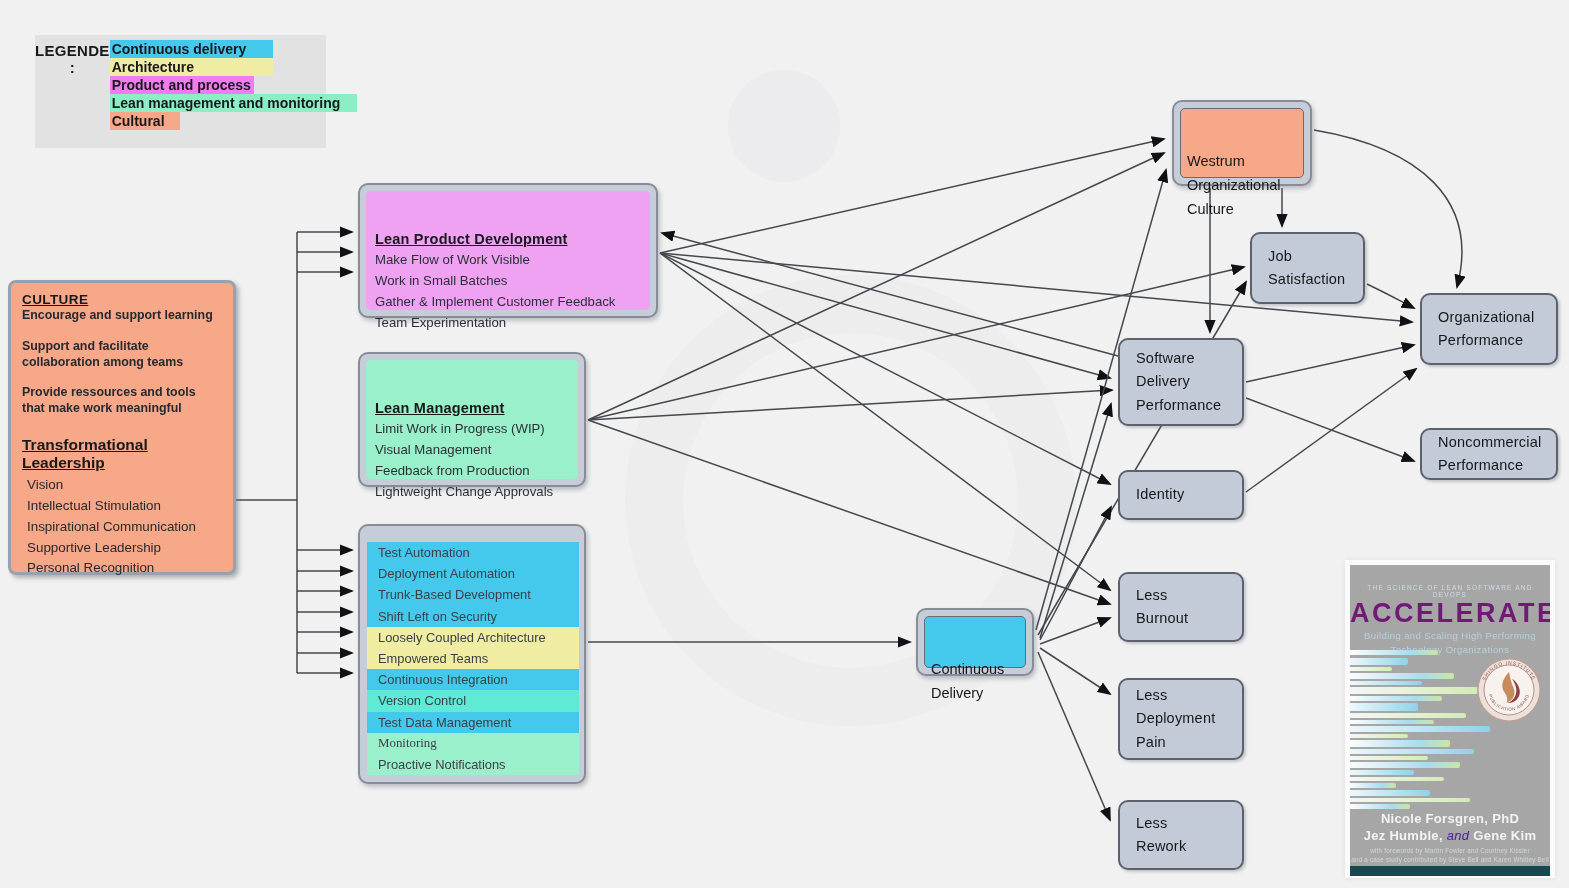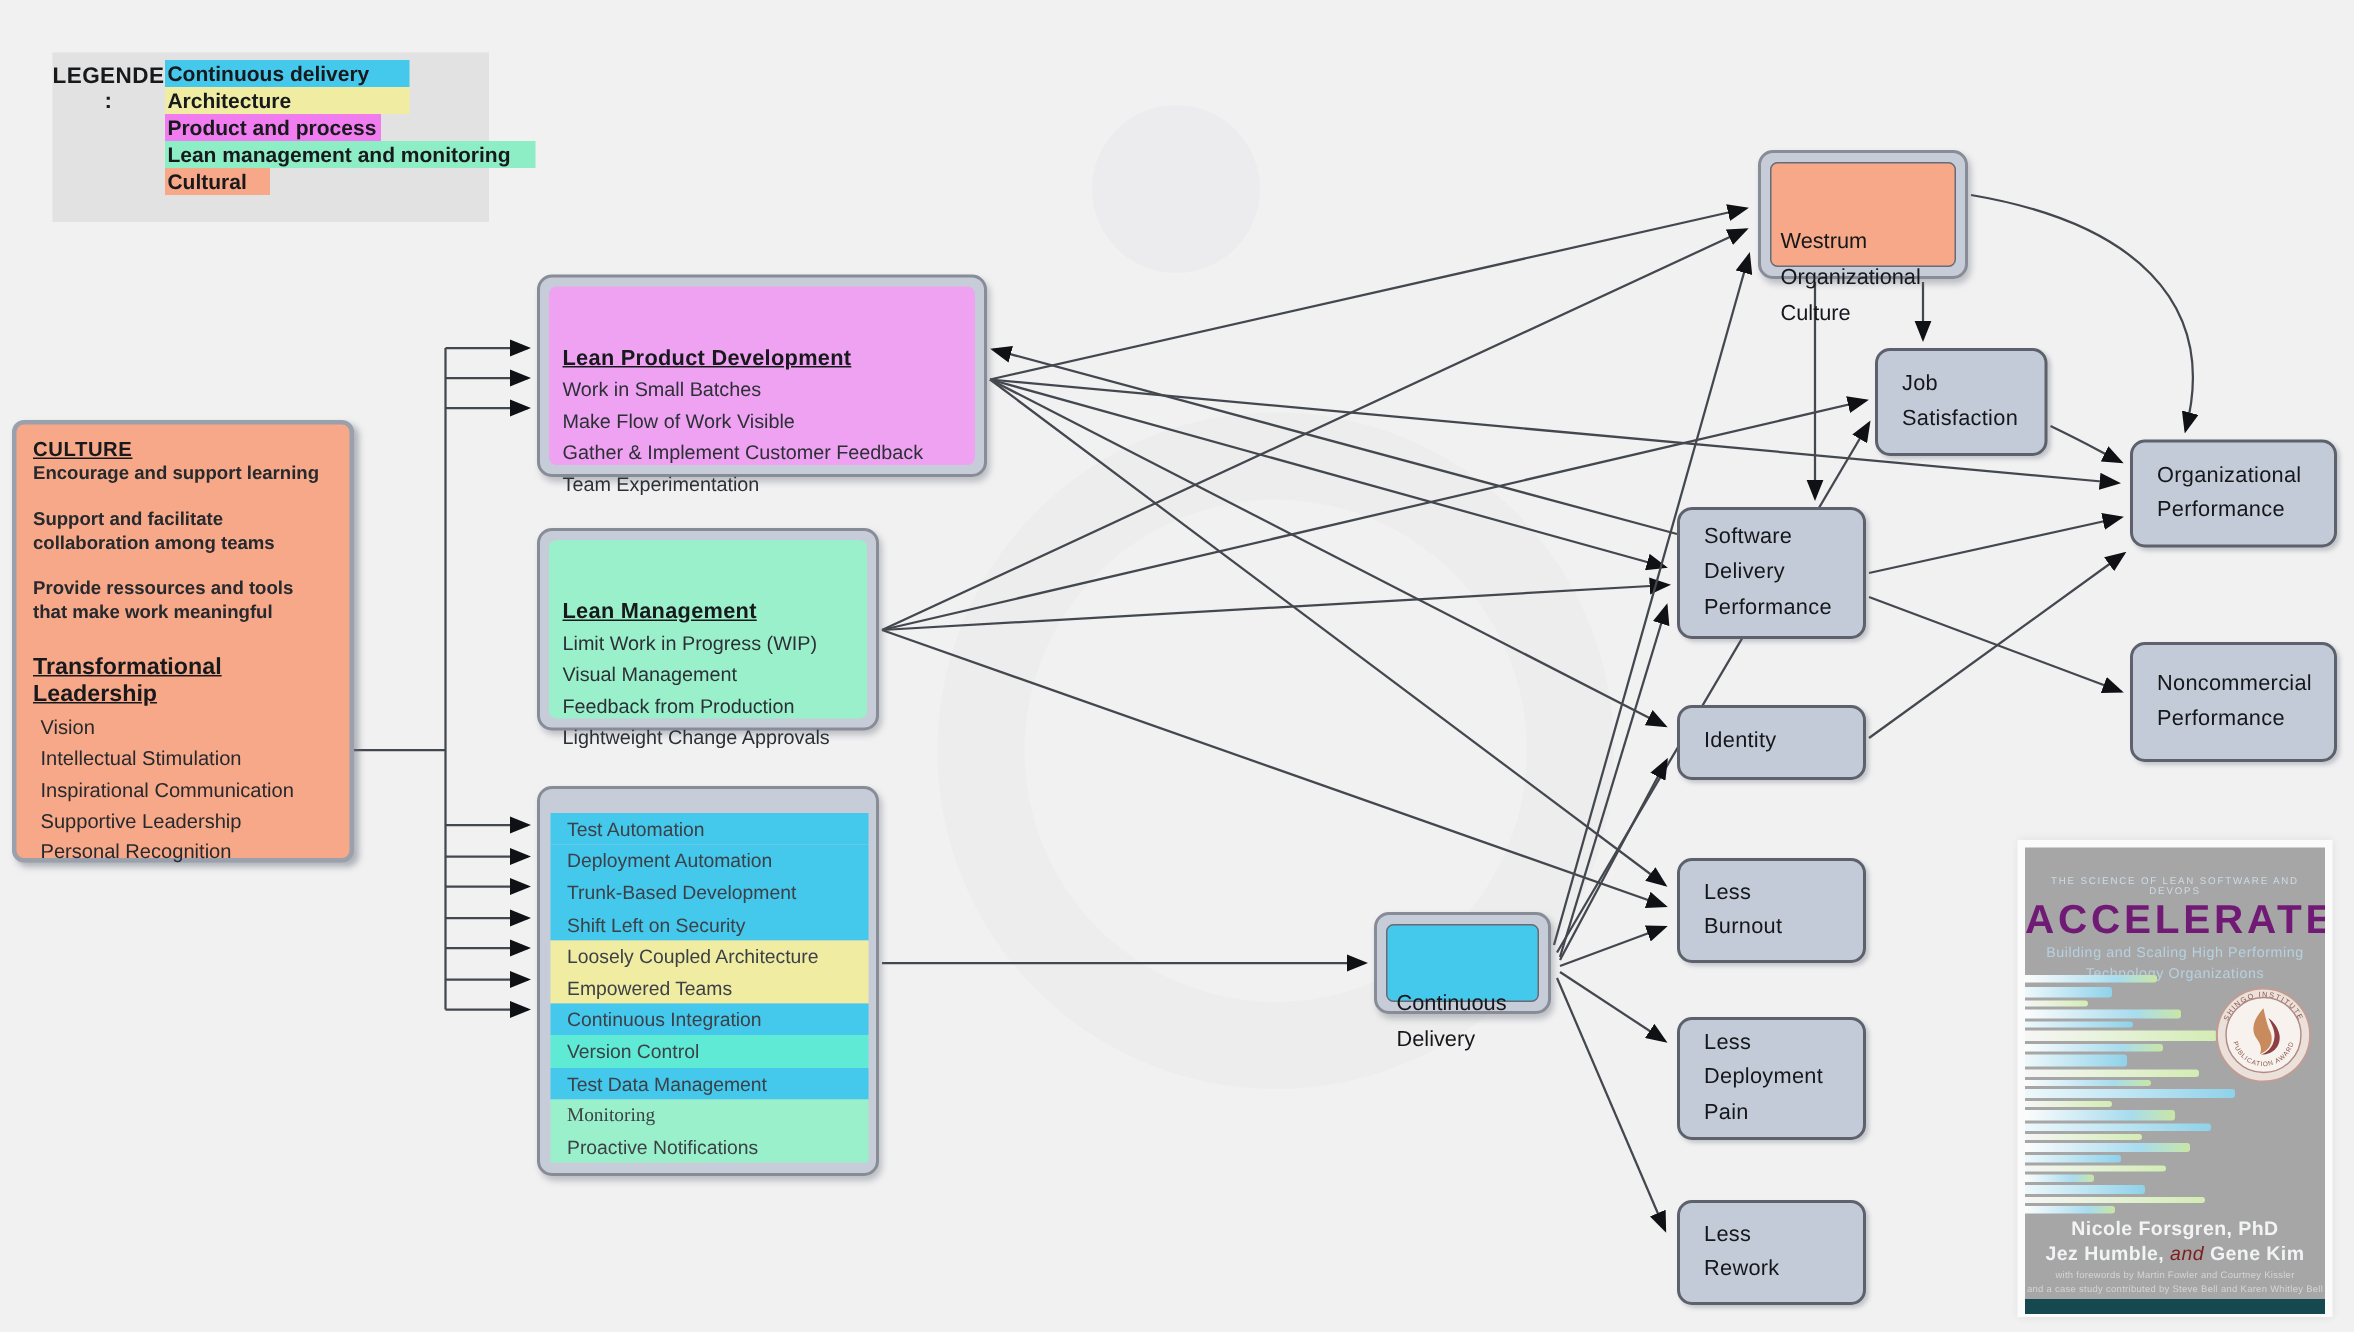--- a/index.html
+++ b/index.html
@@ -61,21 +61,21 @@
   .bk-tagline{margin-top:19px;text-align:center;font-size:6.5px;letter-spacing:1.2px;color:#ccdbe4;}
   .bk-title{text-align:center;font-size:27px;font-weight:bold;letter-spacing:2.5px;color:#701a75;line-height:1.15;}
   .bk-sub{text-align:center;font-size:9.5px;line-height:1.5;color:#b6d1e0;letter-spacing:.4px;}
   .bk-bars{position:absolute;left:0;top:85px;width:100%;height:165px;}
   .bk-bar{position:absolute;left:0;border-radius:0 2px 2px 0;}
   .bk-seal{position:absolute;left:126px;top:92px;width:66px;height:66px;}
   .bk-author1{position:absolute;left:0;width:100%;top:246px;text-align:center;color:#f2f3f4;
     font-size:13px;font-weight:bold;letter-spacing:.3px;}
   .bk-author2{position:absolute;left:0;width:100%;top:263px;text-align:center;color:#f2f3f4;
     font-size:13px;font-weight:bold;letter-spacing:.3px;}
-  .bk-author2 .and{font-weight:normal;font-style:italic;color:#7f1d1d;}
+  .bk-author2 .and{font-weight:normal;font-style:italic;color:#4c1d95;}
   .bk-small{position:absolute;left:0;width:100%;text-align:center;font-size:6.3px;color:#d3d6d8;letter-spacing:.2px;}
   .bk-small.l1{top:282px;}
   .bk-small.l2{top:291px;}
   .bk-strip{position:absolute;left:5px;right:5px;bottom:2px;height:10px;background:#15484f;}
 </style>
 </head>
 <body>
 
 <div id="canvas">
 
@@ -155,22 +155,22 @@
           <li>Inspirational Communication</li>
           <li>Supportive Leadership</li>
           <li>Personal Recognition</li>
         </ul>
       </div>
       <div class="node frame frame-list" style="left: 358px; top: 183px; width: 300px; height: 135px;">
         <div class="inner" style="background: rgb(238, 162, 241);"></div>
         <div class="content">
           <div class="box-title">Lean Product Development</div>
           <ul class="box-items">
+            <li>Make Flow of Work Visible</li>
             <li>Work in Small Batches</li>
-            <li>Make Flow of Work Visible</li>
             <li>Gather &amp; Implement Customer Feedback</li>
             <li>Team Experimentation</li>
           </ul>
         </div>
       </div>
       <div class="node frame frame-list" style="left: 358px; top: 352px; width: 228px; height: 135px;">
         <div class="inner" style="background: rgb(154, 240, 203);"></div>
         <div class="content">
           <div class="box-title">Lean Management</div>
           <ul class="box-items">
@@ -216,21 +216,21 @@
 Delivery
 Performance</span>
       </div>
       <div class="node plain" style="left: 1118px; top: 470px; width: 126px; height: 50px;">
         <span class="lbl">Identity</span>
       </div>
       <div class="node plain" style="left: 1420px; top: 293px; width: 138px; height: 72px;">
         <span class="lbl">Organizational
 Performance</span>
       </div>
-      <div class="node plain" style="left: 1420px; top: 428px; width: 138px; height: 80px;">
+      <div class="node plain" style="left: 1420px; top: 428px; width: 138px; height: 52px;">
         <span class="lbl">Noncommercial
 Performance</span>
       </div>
       <div class="node plain" style="left: 1118px; top: 572px; width: 126px; height: 70px;">
         <span class="lbl">Less
 Burnout</span>
       </div>
       <div class="node plain" style="left: 1118px; top: 678px; width: 126px; height: 82px;">
         <span class="lbl">Less
 Deployment

